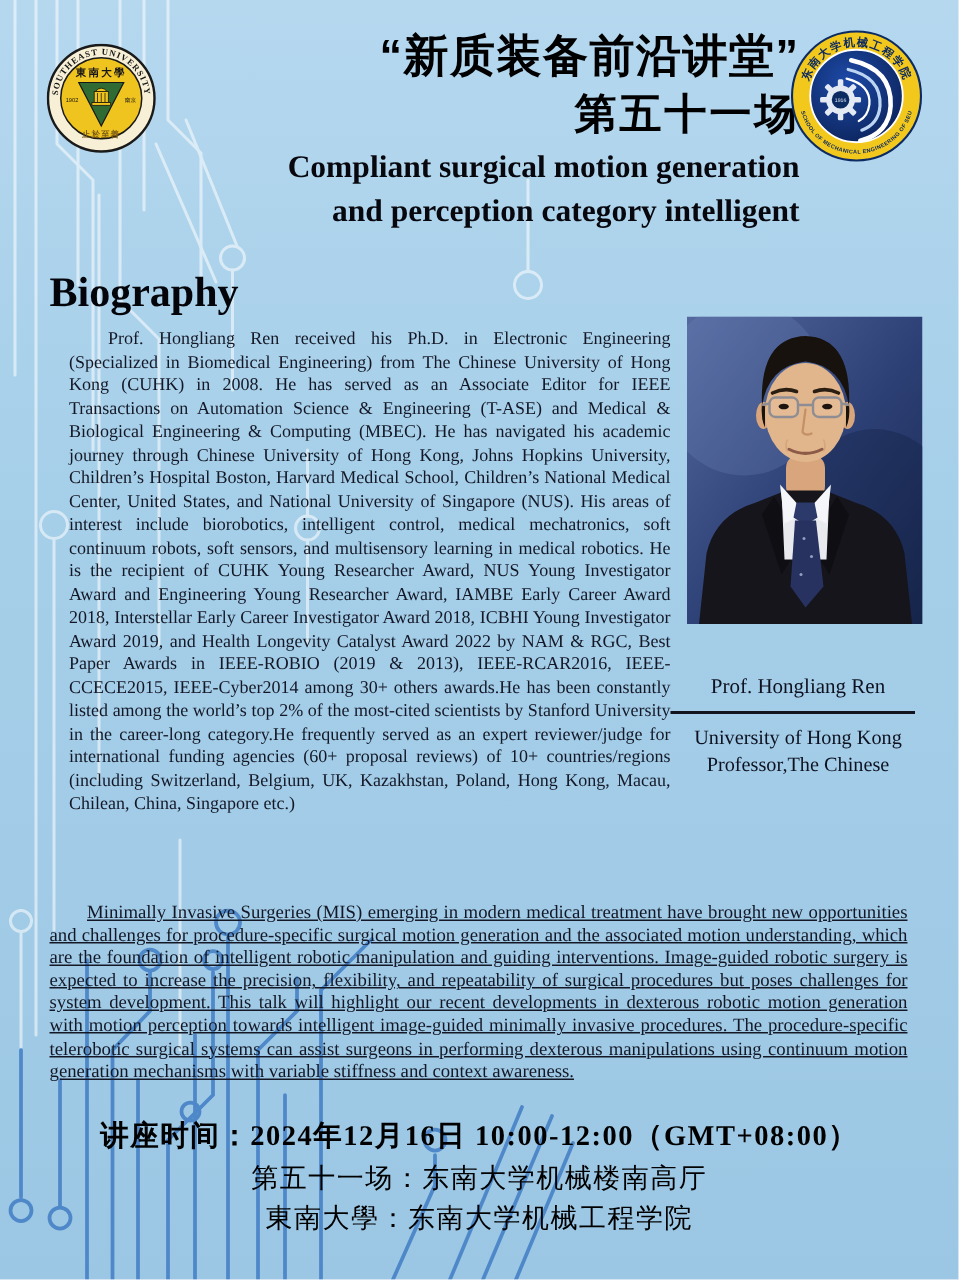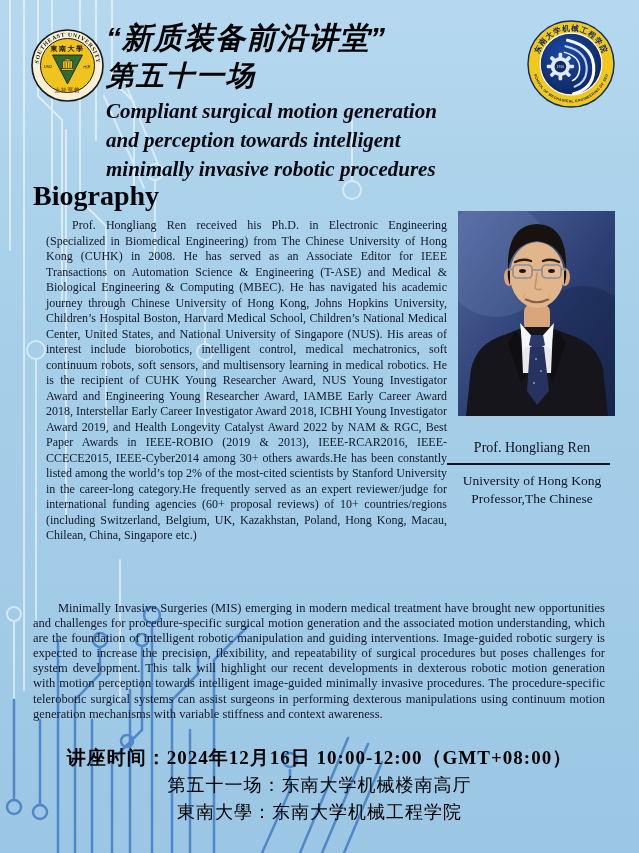--- a/index.html
+++ b/index.html
@@ -7,47 +7,47 @@
     position:relative; width:639px; height:853px; overflow:hidden;
     background:linear-gradient(180deg,#b5d8ef 0%, #a6cfe9 38%, #9cc7e4 100%);
     font-family:"Liberation Serif", serif;
   }
   .bg-circuit { position:absolute; left:0; top:0; width:639px; height:853px; z-index:0; }
   .layer { position:absolute; z-index:1; }
 
   
   .logo-seu  { left:31px;  top:29px; width:73px; height:73px; }
   .logo-sme  { left:527px; top:20px; width:88px; height:88px; }
-  .header-titles { left:106px; right:106px; top:18px; text-align:left;font-style:italic; }
+  .header-titles { left:106px; right:106px; top:18px; text-align:right; }
   .series-title, .session-number {
     font-family:"Liberation Sans", sans-serif; font-weight:bold; color:#000;
   }
   .series-title { font-size:30px; line-height:40px; letter-spacing:1px; }
   .session-number { font-size:28px; line-height:36px; letter-spacing:2px; }
   .talk-title { font-weight:bold; font-size:21px; line-height:29px; color:#07070d; margin-top:3px; }
 
   
   .section-heading { font-weight:bold; font-size:28px; line-height:32px; color:#04050a; margin:0; }
   .bio-heading { left:33px; top:180px; }
   .abs-heading { left:33px; top:566px; }
 
   
   .bio-text {
     left:46px; top:218px; width:401px; margin:0;
     font-size:12px; line-height:15.5px; text-align:justify; text-indent:26px; color:#141826;
   }
   .abs-text {
     left:33px; top:601px; width:572px; margin:0;
-    font-size:12.5px; line-height:15.1px; text-align:justify; text-indent:25px; color:#141826;
+    font-size:12.5px; line-height:15.1px; text-align:justify; text-indent:25px; color:#141826;text-decoration:underline;
   }
 
   
   .speaker { left:447px; top:211px; width:170px; text-align:center; color:#0e1220; }
   .speaker-photo { display:block; margin-left:11px; width:157px; height:205px; }
-  .speaker-name { margin-top:24px; font-size:14px; line-height:16px; }
+  .speaker-name { margin-top:35px; font-size:14px; line-height:16px; }
   .speaker-divider { margin:7px 0 0 0; width:163px; border:none; border-top:2px solid #11141f; }
   .speaker-affiliation div { font-size:13.5px; line-height:17.5px; }
   .speaker-affiliation { margin-top:7px; }
 
   
   .footer { left:0; right:0; top:744px; text-align:center; color:#000; }
   .footer-line { font-size:18px; line-height:27.5px; letter-spacing:1px; }
   .footer-line.time-line { font-size:19px;font-weight:bold; }
 </style>
 </head>
@@ -130,22 +130,21 @@
     <text x="17" y="38.8" text-anchor="middle" font-family="Liberation Sans, sans-serif" font-size="3.8" fill="#161616">1902</text>
     <text x="56" y="38.8" text-anchor="middle" font-family="Liberation Serif, serif" font-size="3.8" fill="#161616">南京</text>
     <text x="36.5" y="62.5" text-anchor="middle" font-family="Liberation Serif, serif" font-weight="bold" font-size="5.6" fill="#7a5a14" letter-spacing="0.8">止於至善</text>
   </svg>
 
   <div class="layer header-titles">
     <div class="series-title">“新质装备前沿讲堂”</div>
     <div class="session-number">第五十一场</div>
     <div class="talk-title">
       <div>Compliant surgical motion generation</div>
-      <div>and perception towards intelligent</div>
-      <div>minimally invasive robotic procedures</div>
+      <div>and perception category intelligent</div>
     </div>
   </div>
 
   <svg class="layer logo-sme" viewBox="0 0 87 87" xmlns="http://www.w3.org/2000/svg">
     <defs>
       <radialGradient id="smeGrad" cx="40%" cy="35%" r="80%">
         <stop offset="0%" stop-color="#1d4aa8"></stop>
         <stop offset="100%" stop-color="#0a1f52"></stop>
       </radialGradient>
       <path id="smeTop" d="M10.5,43.5 A33,33 0 0 1 76.5,43.5" fill="none"></path>

